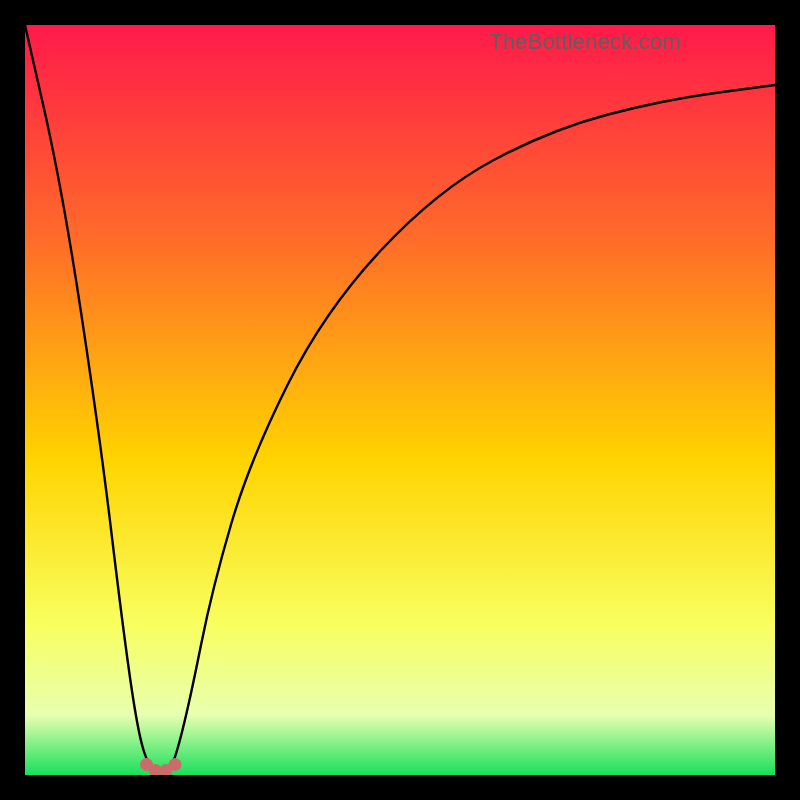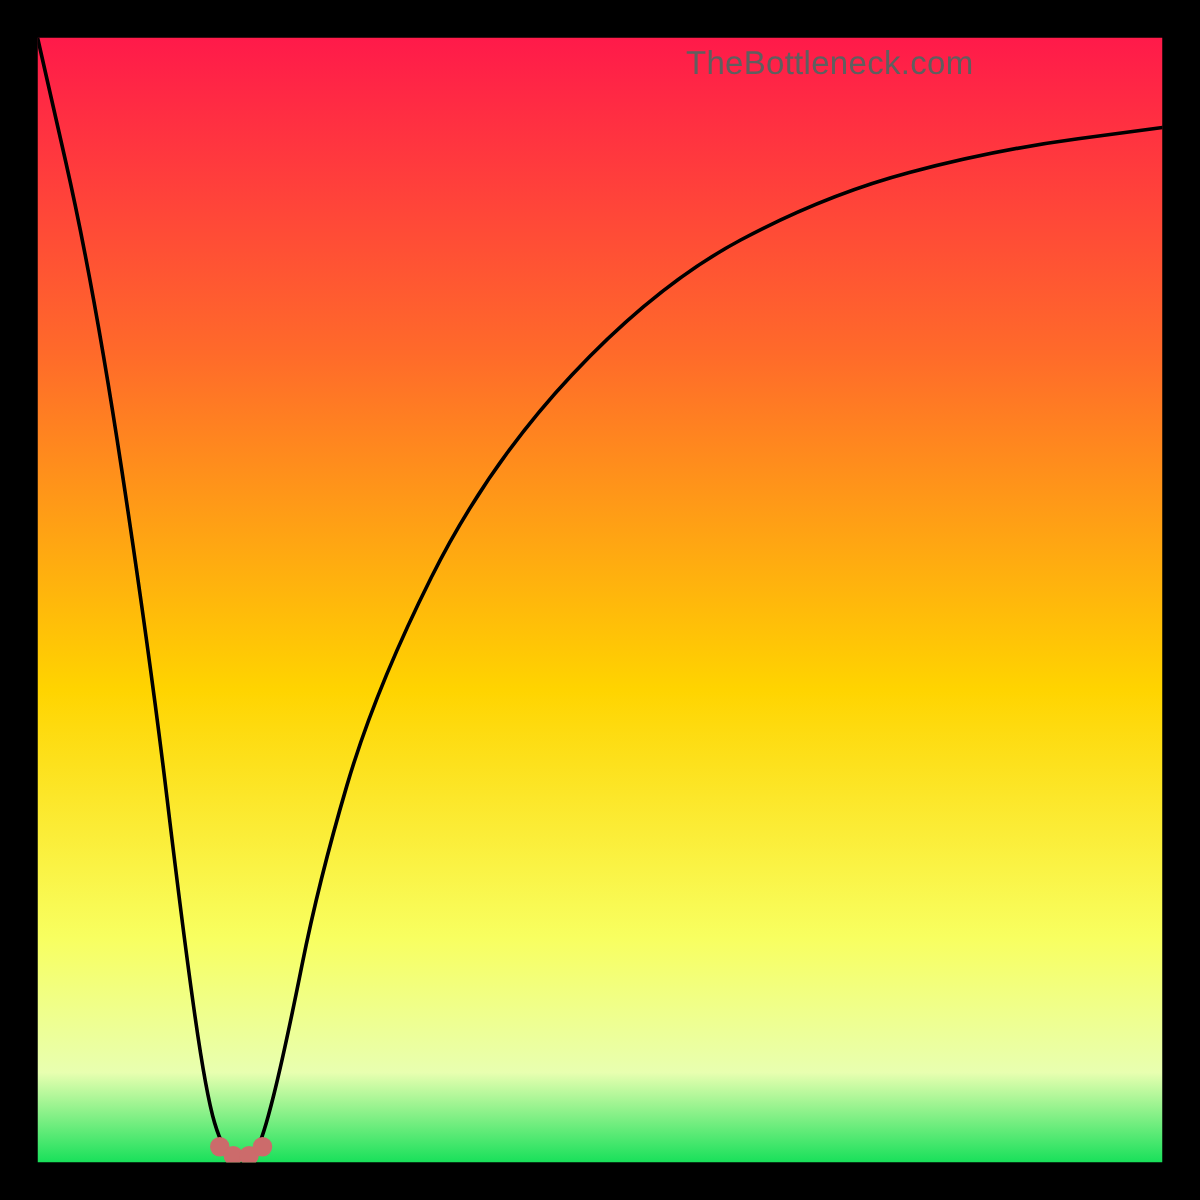--- a/index.html
+++ b/index.html
@@ -11,20 +11,21 @@
     font-family: Arial, Helvetica, sans-serif;
     overflow: hidden;
   }
   .frame {
     position: absolute;
     left: 25px;
     top: 25px;
     width: 636px;
     height: 750px;
     background: #000;
+    padding-left: 32px;
   }
   .gradient {
     position: absolute;
     left: 0;
     top: 0;
     width: 750px;
     height: 750px;
   }
   .watermark {
     position: absolute;

